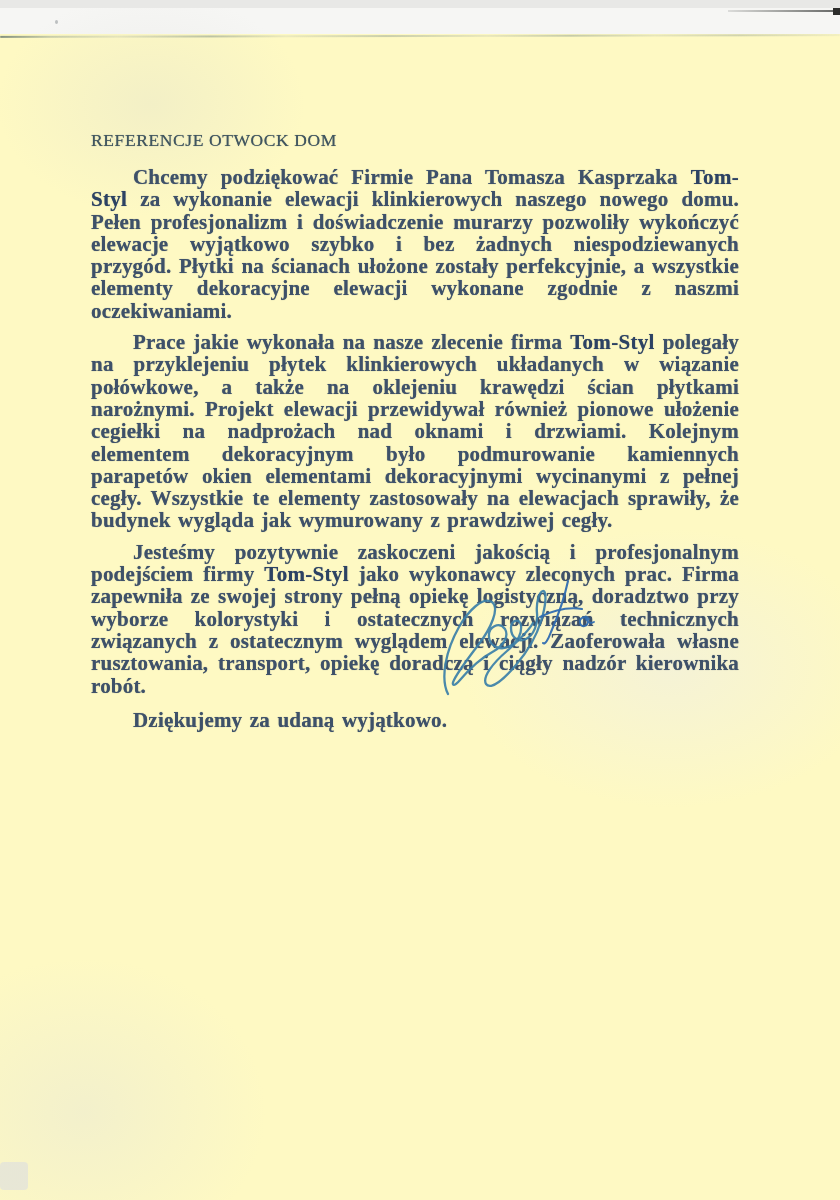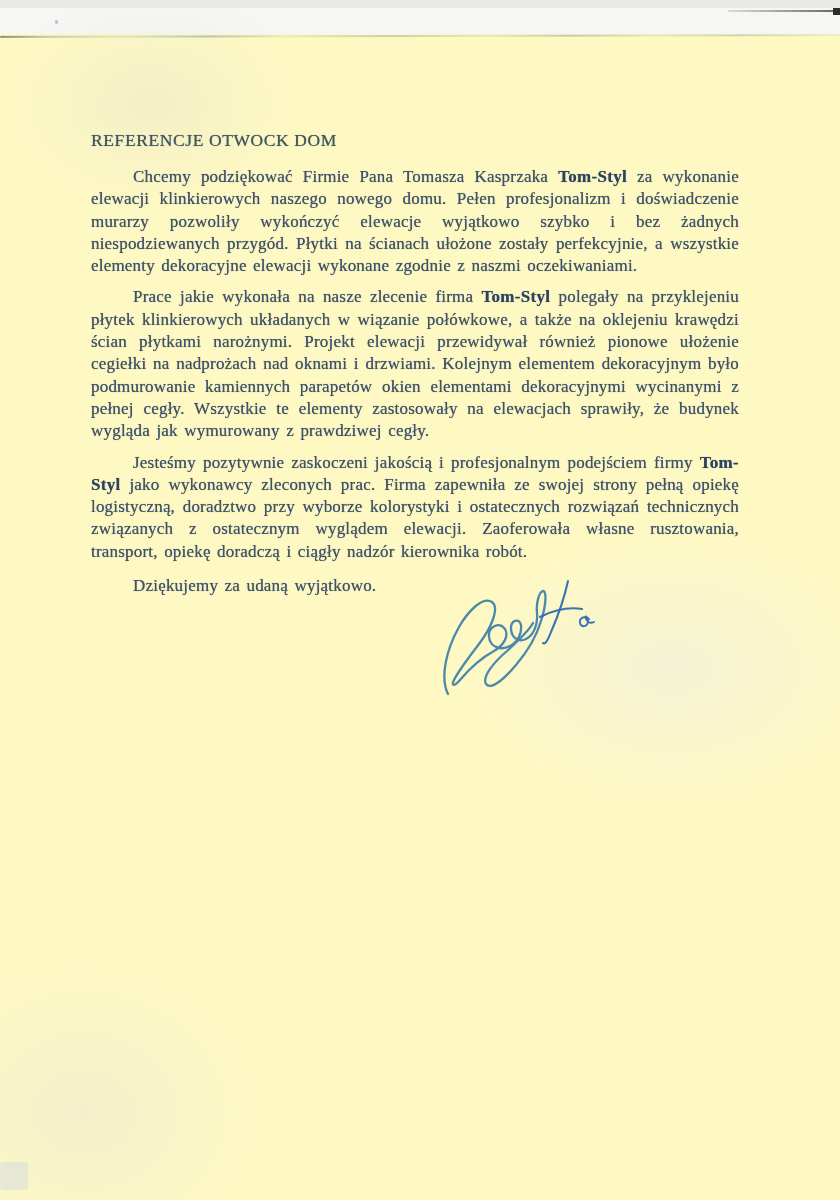--- a/index.html
+++ b/index.html
@@ -105,29 +105,30 @@
   .doc-title {
     margin: 0 0 15px 0;
     font-size: 17.5px;
     font-weight: 400;
     letter-spacing: 0.6px;
     color: #41565f;
     text-shadow: 0 0 0.8px rgba(65,86,95,0.85);
   }
   .body-text p {
     margin: 0 0 9px 0;
-    font-size: 17px;
+    font-size: 21px;
     line-height: 22.3px;
     color: #3e5169;
     text-align: justify;
     text-align-last: left;
     text-indent: 42px;
     letter-spacing: 0.2px;
     word-spacing: 2px;
     text-shadow: 0 0 0.8px rgba(62,81,105,0.8);
+    font-weight: bold;
   }
   .body-text p b {
     color: #2c4263;
     letter-spacing: 0.3px;
   }
   .body-text p.closing {
     text-align: left;
     margin-top: 12px;
   }
   .signature {

